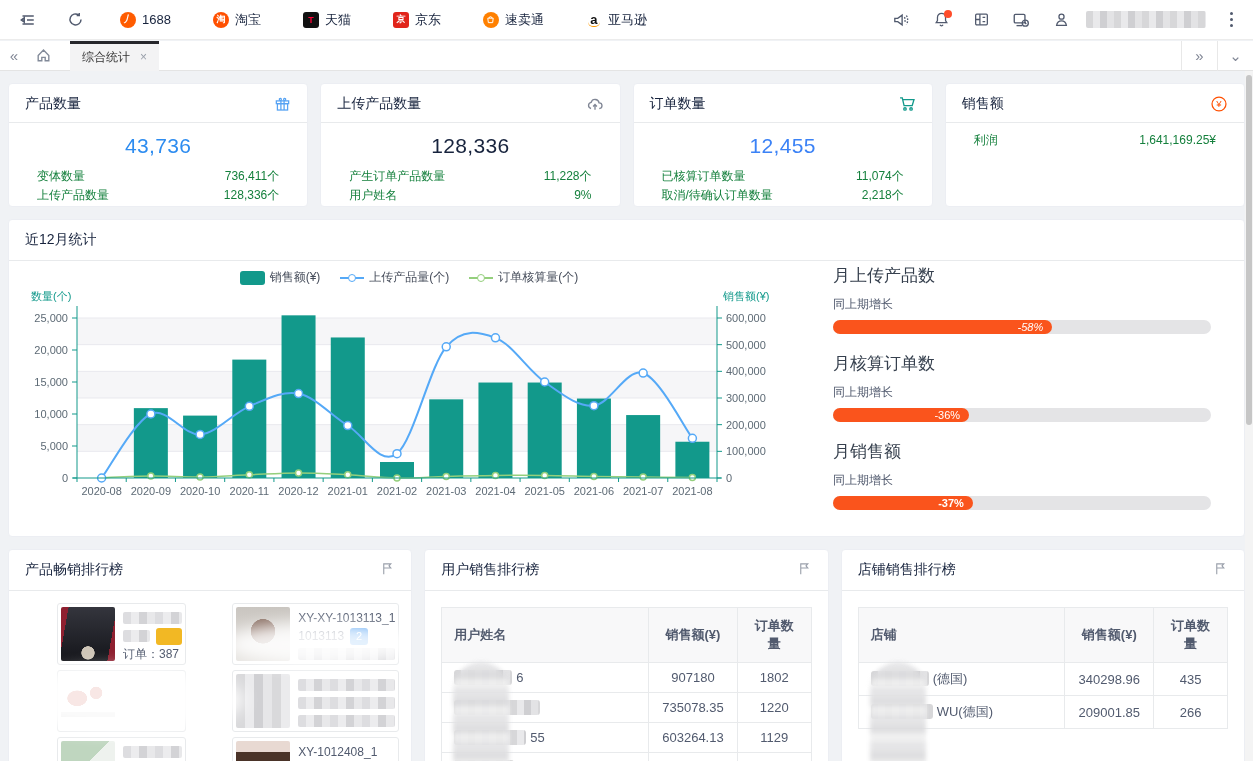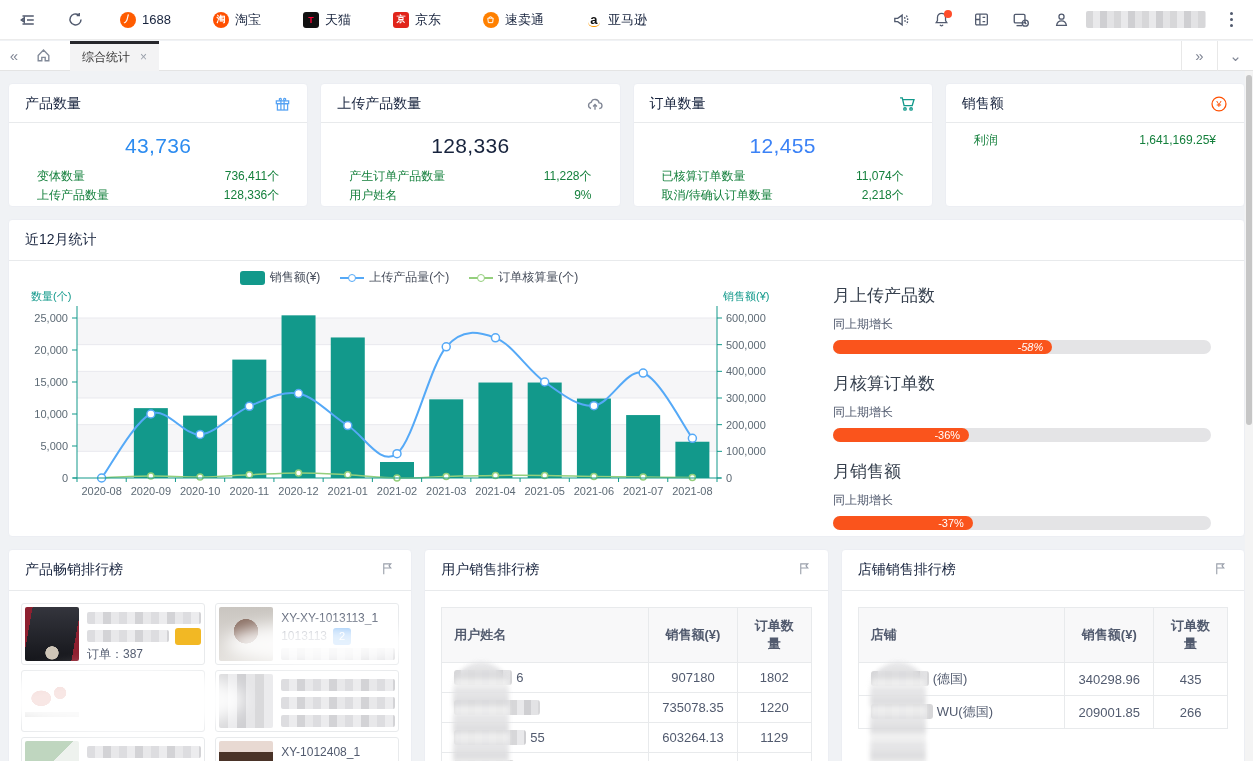--- a/index.html
+++ b/index.html
@@ -47,33 +47,33 @@
   
   .chart-card{margin-top:12px;height:318px;background:#fff;border-radius:4px;border:1px solid #eceef3;position:relative;}
   .card-h{display:flex;align-items:center;justify-content:space-between;padding:11px 16px;border-bottom:1px solid #e8eaec;font-size:14px;color:#17233d;}
   .legend{display:flex;justify-content:center;align-items:center;gap:20px;width:800px;margin:8px 0 4px 0;}
   .lg{display:flex;align-items:center;gap:5px;font-size:12px;color:#454c5a;cursor:pointer;}
   .lg-bar{width:25px;height:14px;border-radius:3px;}
   .lg-line{position:relative;width:24px;height:10px;}
   .lg-line .ln{position:absolute;top:4px;left:0;right:0;height:2px;}
   .lg-line .ci{position:absolute;top:1px;left:8px;width:8px;height:8px;border-radius:50%;background:#fff;border:1.5px solid;}
   
-  .growth{position:absolute;top:64px;left:824px;width:378px;}
+  .growth{position:absolute;top:44px;left:824px;width:378px;}
   .g-item{margin-bottom:18px;}
   .g-title{font-size:17px;color:#36404e;line-height:24px;margin-bottom:8px;}
   .g-sub{font-size:12px;color:#515a6e;margin-bottom:7px;}
   .g-track{position:relative;height:14px;border-radius:7px;background:#e4e4e6;}
   .g-fill{position:relative;height:14px;border-radius:7px;background:#fa541c;}
   .g-fill span{position:absolute;right:9px;top:0;line-height:14px;font-size:11px;color:#fff;}
   
   .panels-row{display:flex;gap:12px;margin-top:12px;height:300px;}
   .panel{flex:1;background:#fff;border-radius:4px;border:1px solid #eceef3;position:relative;overflow:hidden;}
   .flag svg{stroke:#9aa0ab;fill:none;stroke-width:1.2;}
   .pgrid{display:grid;grid-template-columns:1fr 1fr;gap:5px 10px;padding:12px;}
-  .pcard{height:62px;border:1px solid #e8eaec;border-radius:3px;display:flex;gap:8px;padding:3px;background:#fff;cursor:pointer;}
+  .pcard{height:62px;border:1px solid #e8eaec;border-radius:3px;display:flex;gap:8px;padding:3px;background:#fff;cursor:pointer;margin-left:36px;}
   .pimg{width:54px;height:54px;flex:none;border-radius:2px;filter:blur(.4px);}
   .img-jersey{background:radial-gradient(circle at 50% 85%,#cfc6b8 0 12%,transparent 13%),linear-gradient(100deg,#8e2030 0 12%,transparent 12% 88%,#8e2030 88%),linear-gradient(180deg,#34353d,#15161b);}
   .img-phone-case{background:radial-gradient(circle at 50% 45%,#8a6f63 0 30%,transparent 31%),linear-gradient(180deg,#c9c5c0,#e4e1dd);}
   .img-sneaker{background:radial-gradient(ellipse at 30% 45%,#c0392b 0 18%,transparent 19%),radial-gradient(ellipse at 65% 35%,#c0392b 0 12%,transparent 13%),linear-gradient(180deg,#fff 0 70%,#d8d8d8 70% 80%,#fff 80%);}
   .img-blurred{background:repeating-linear-gradient(90deg,#d9d9db 0 9px,#ebebed 9px 18px,#d0d0d3 18px 27px,#e6e6e8 27px 36px);}
   .img-green-item{background:linear-gradient(135deg,#bfd6bf 0 45%,#eef2ee 45%);}
   .img-massager{background:radial-gradient(circle at 35% 55%,#ff8c2e 0 7%,transparent 8%),radial-gradient(circle at 65% 55%,#ff8c2e 0 7%,transparent 8%),radial-gradient(circle at 35% 80%,#ff8c2e 0 7%,transparent 8%),radial-gradient(circle at 65% 80%,#ff8c2e 0 7%,transparent 8%),linear-gradient(180deg,#e8d9d2 0 20%,#4a3328 20%);}
   .ptxt{flex:1;padding-top:2px;min-width:0;}
   .pline{display:flex;align-items:center;gap:6px;height:18px;font-size:12px;color:#515a6e;white-space:nowrap;overflow:hidden;}
   .blur-line{height:12px;border-radius:2px;background:repeating-linear-gradient(90deg,#dddde0 0 8px,#ececee 8px 16px,#d3d3d6 16px 24px,#e8e8ea 24px 32px);flex:1;}
@@ -445,21 +445,21 @@
           <div class="g-track">
             <div class="g-fill" style="width: 36%;">
                 <span>-36%</span>
               </div>
           </div>
         </div>
         <div class="g-item">
           <div class="g-title">月销售额</div>
           <div class="g-sub">同上期增长</div>
           <div class="g-track">
-            <div class="g-fill" style="width: 37%;">
+            <div class="g-fill" style="width: 37%; font-weight: bold;">
                 <span>-37%</span>
               </div>
           </div>
         </div>
       </aside>
     </section>
 
     <div class="panels-row">
 
       <section class="panel">

